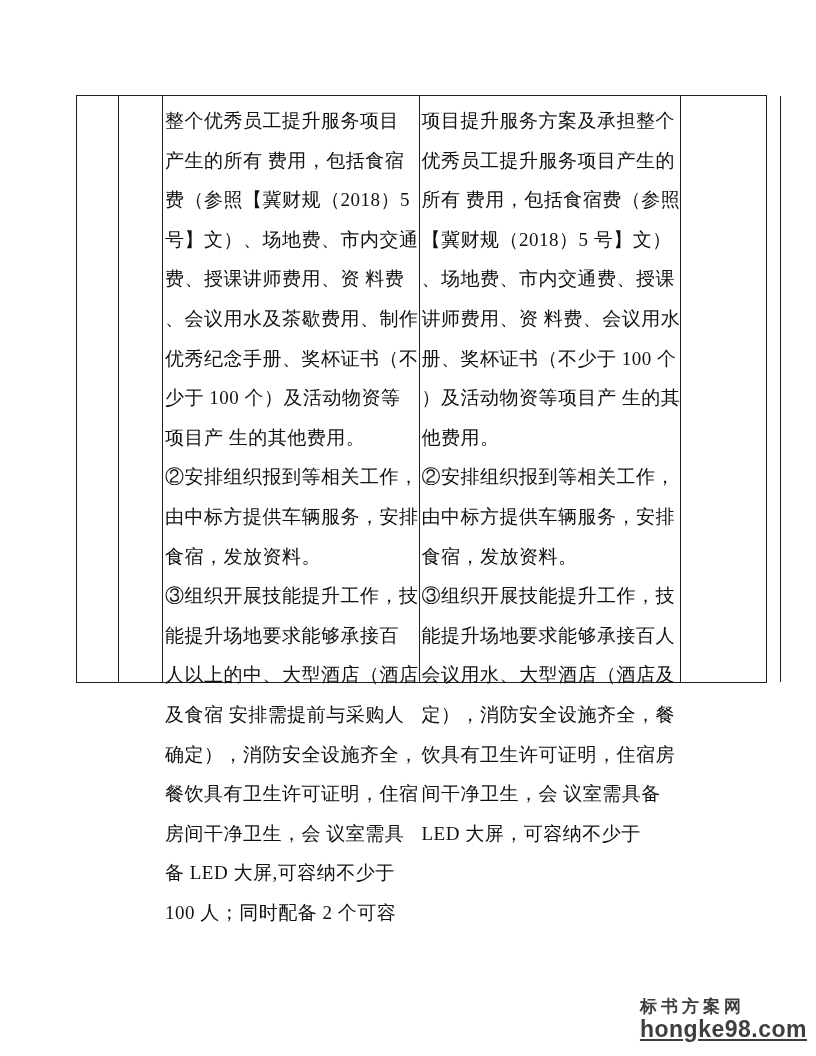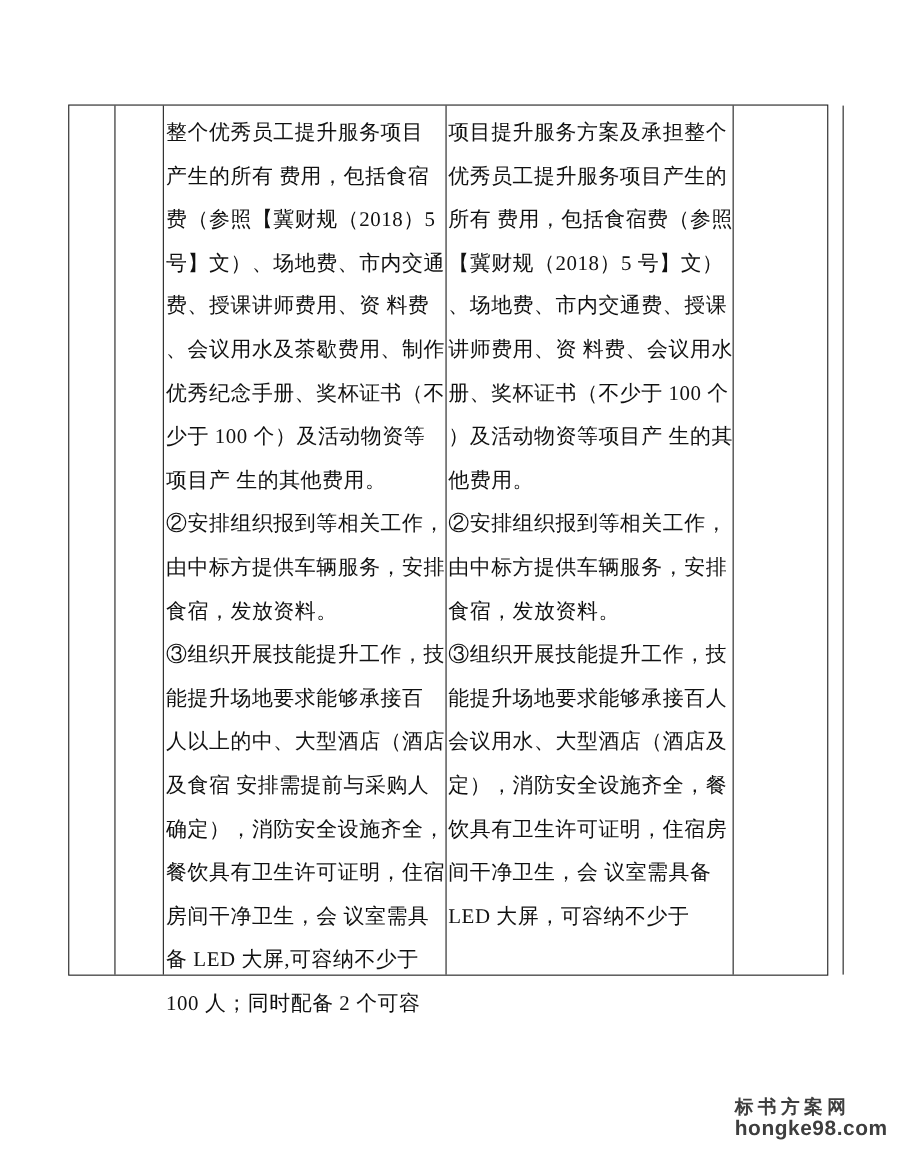--- a/index.html
+++ b/index.html
@@ -11,24 +11,24 @@
     position: relative;
     width: 816px;
     height: 1056px;
     background: #ffffff;
     overflow: hidden;
     font-family: "Liberation Serif", serif;
     color: #111111;
   }
   .doc-table {
     position: absolute;
-    left: 62px;
+    left: 76px;
     top: 95px;
     width: 691px;
-    height: 792px;
+    height: 588px;
     box-sizing: border-box;
     border: 1px solid #1f1f1f;
     display: flex;
     align-items: stretch;
   }
   .cell {
     box-sizing: border-box;
     border-right: 1px solid #1f1f1f;
     overflow: visible;
   }
@@ -60,23 +60,24 @@
     font-family: "Liberation Sans", sans-serif;
     font-weight: bold;
     line-height: 1.1;
   }
   .wm-name {
     font-size: 17px;
     letter-spacing: 4px;
     display: block;
   }
   .wm-url {
-    font-size: 19px;
+    font-size: 23px;
     letter-spacing: 0.5px;
     display: block;
+    text-decoration: underline;
   }
 </style>
 </head>
 <body>
 
 <div class="page">
 
   <div class="doc-table">
     <div class="cell cell-1"></div>
     <div class="cell cell-2"></div>

